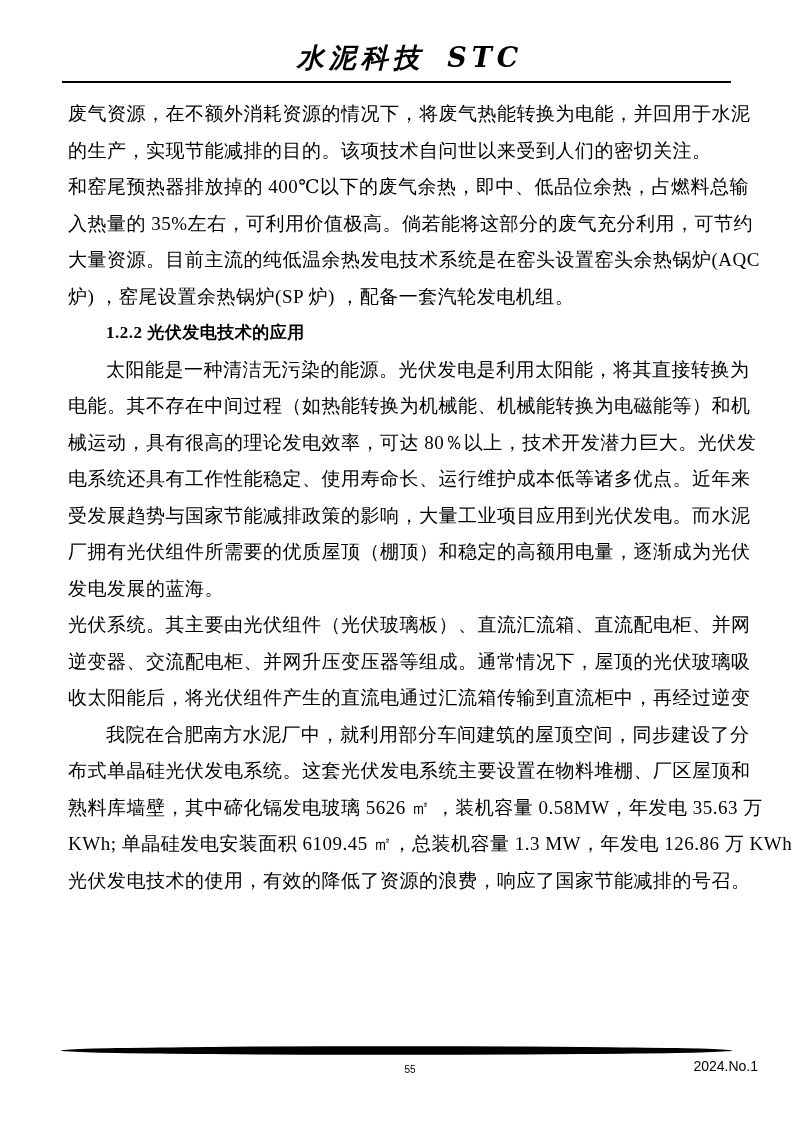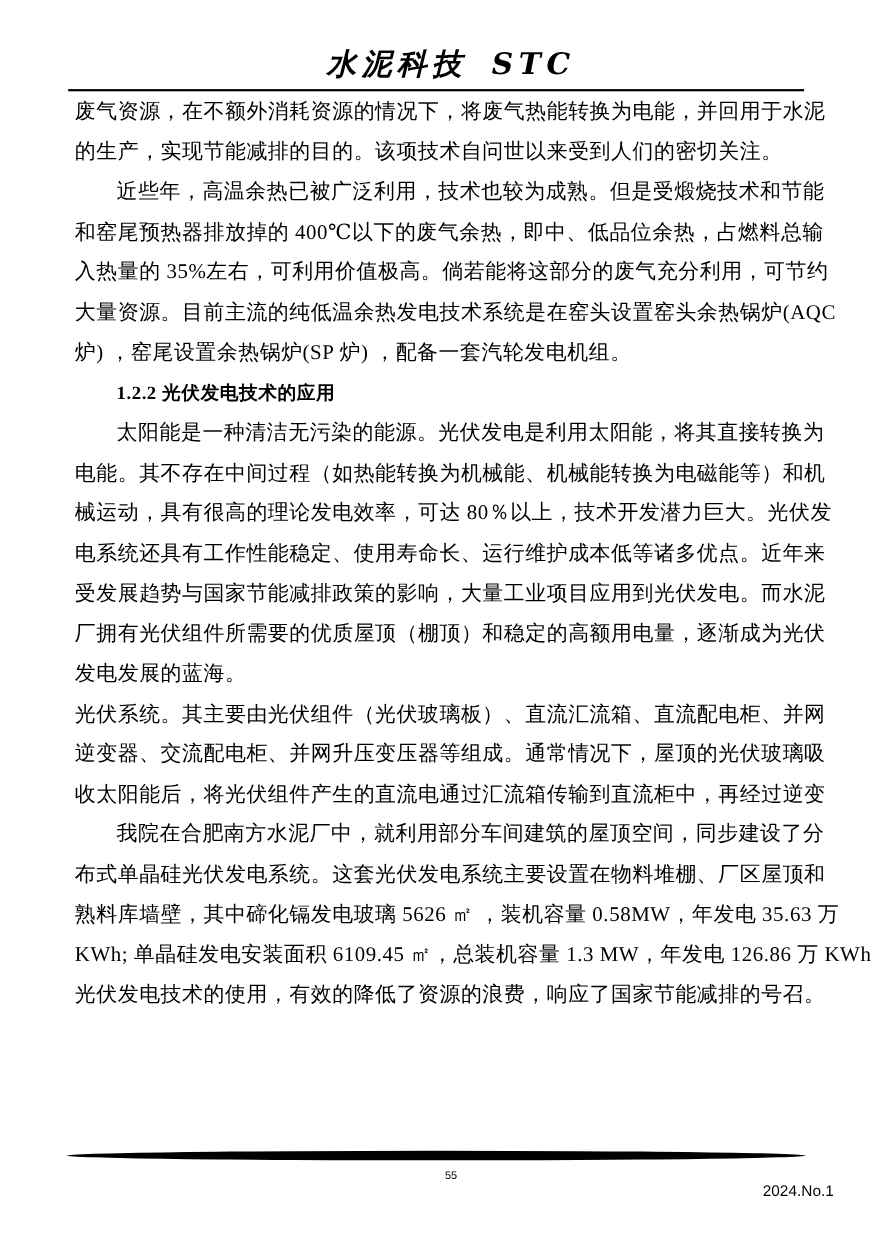--- a/index.html
+++ b/index.html
@@ -35,21 +35,21 @@
   .header-rule {
     position: absolute;
     top: 81px;
     left: 62px;
     width: 669px;
     height: 0;
     border-top: 2px solid #000;
   }
   .article-body {
     position: absolute;
-    top: 84px;
+    top: 96px;
     left: 68px;
     width: 664px;
     font-size: 19px;
   }
   .line {
     height: 36.5px;
     line-height: 36.5px;
     white-space: pre;
     letter-spacing: 0.5px;
   }
@@ -81,36 +81,34 @@
     text-align: center;
     font-family: "Liberation Sans", "DejaVu Sans", sans-serif;
     font-size: 10px;
   }
   .issue-label {
     position: absolute;
     top: 1058px;
     right: 62px;
     font-family: "Liberation Sans", "DejaVu Sans", sans-serif;
     font-size: 14px;
-    margin-top: 16px;
   }
 </style>
 </head>
 <body>
 
 <div class="page">
 
   <div class="journal-title">水泥科技 STC</div>
 
   <div class="header-rule"></div>
 
   <div class="article-body">
       <div class="line">废气资源，在不额外消耗资源的情况下，将废气热能转换为电能，并回用于水泥</div>
       <div class="line">的生产，实现节能减排的目的。该项技术自问世以来受到人们的密切关注。</div>
-      <div class="line indent">近些年，高温余热已被广泛利用，技术也较为成熟。但是受煅烧技术和节能</div>
       <div class="line">和窑尾预热器排放掉的 400℃以下的废气余热，即中、低品位余热，占燃料总输</div>
       <div class="line">入热量的 35%左右，可利用价值极高。倘若能将这部分的废气充分利用，可节约</div>
       <div class="line">大量资源。目前主流的纯低温余热发电技术系统是在窑头设置窑头余热锅炉(AQC</div>
       <div class="line">炉) ，窑尾设置余热锅炉(SP 炉) ，配备一套汽轮发电机组。</div>
       <div class="heading">1.2.2 光伏发电技术的应用</div>
       <div class="line indent">太阳能是一种清洁无污染的能源。光伏发电是利用太阳能，将其直接转换为</div>
       <div class="line">电能。其不存在中间过程（如热能转换为机械能、机械能转换为电磁能等）和机</div>
       <div class="line">械运动，具有很高的理论发电效率，可达 80％以上，技术开发潜力巨大。光伏发</div>
       <div class="line">电系统还具有工作性能稳定、使用寿命长、运行维护成本低等诸多优点。近年来</div>
       <div class="line">受发展趋势与国家节能减排政策的影响，大量工业项目应用到光伏发电。而水泥</div>

